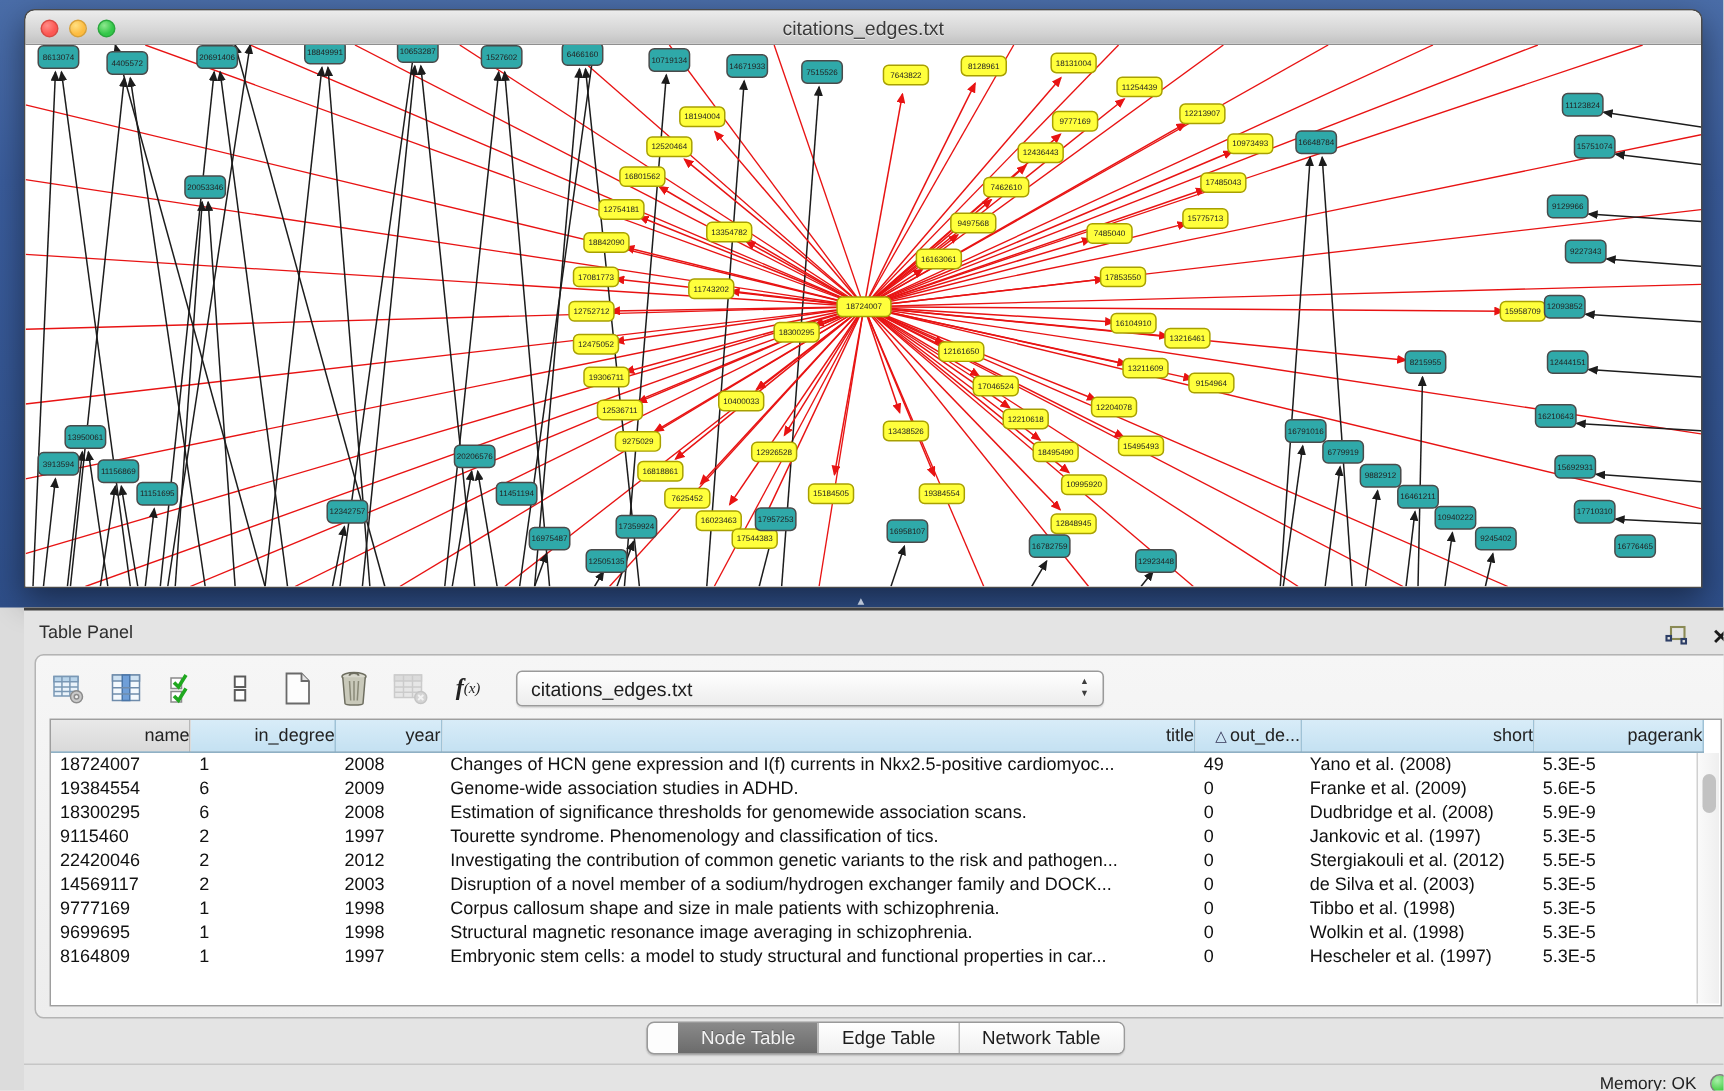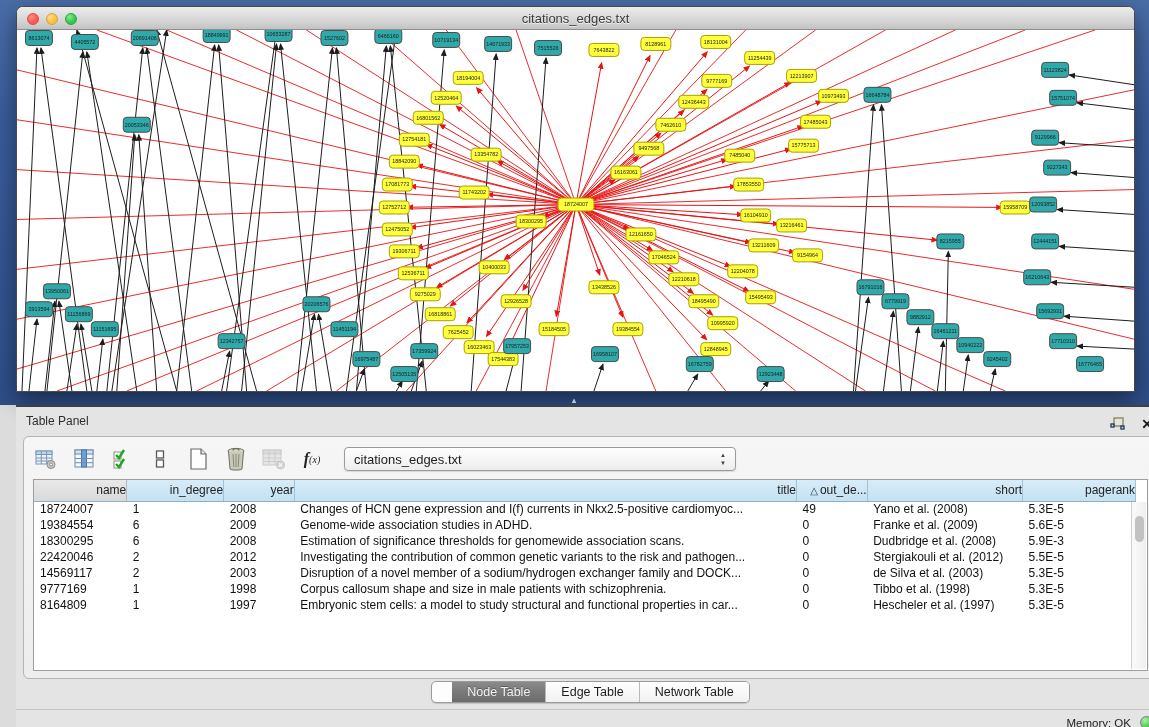--- a/index.html
+++ b/index.html
@@ -575,21 +575,30 @@
                 <td>Franke et al. (2009)</td>
                 <td>5.6E-5</td>
               </tr>
               <tr>
                 <td>18300295</td>
                 <td>6</td>
                 <td>2008</td>
                 <td>Estimation of significance thresholds for genomewide association scans.</td>
                 <td>0</td>
                 <td>Dudbridge et al. (2008)</td>
-                <td>5.9E-3</td>
+                <td>5.9E-9</td>
+              </tr>
+              <tr>
+                <td>9115460</td>
+                <td>2</td>
+                <td>1997</td>
+                <td>Tourette syndrome. Phenomenology and classification of tics.</td>
+                <td>0</td>
+                <td>Jankovic et al. (1997)</td>
+                <td>5.3E-5</td>
               </tr>
               <tr>
                 <td>22420046</td>
                 <td>2</td>
                 <td>2012</td>
                 <td>Investigating the contribution of common genetic variants to the risk and pathogen...</td>
                 <td>0</td>
                 <td>Stergiakouli et al. (2012)</td>
                 <td>5.5E-5</td>
               </tr>
@@ -602,20 +611,29 @@
                 <td>de Silva et al. (2003)</td>
                 <td>5.3E-5</td>
               </tr>
               <tr>
                 <td>9777169</td>
                 <td>1</td>
                 <td>1998</td>
                 <td>Corpus callosum shape and size in male patients with schizophrenia.</td>
                 <td>0</td>
                 <td>Tibbo et al. (1998)</td>
+                <td>5.3E-5</td>
+              </tr>
+              <tr>
+                <td>9699695</td>
+                <td>1</td>
+                <td>1998</td>
+                <td>Structural magnetic resonance image averaging in schizophrenia.</td>
+                <td>0</td>
+                <td>Wolkin et al. (1998)</td>
                 <td>5.3E-5</td>
               </tr>
               <tr>
                 <td>8164809</td>
                 <td>1</td>
                 <td>1997</td>
                 <td>Embryonic stem cells: a model to study structural and functional properties in car...</td>
                 <td>0</td>
                 <td>Hescheler et al. (1997)</td>
                 <td>5.3E-5</td>

